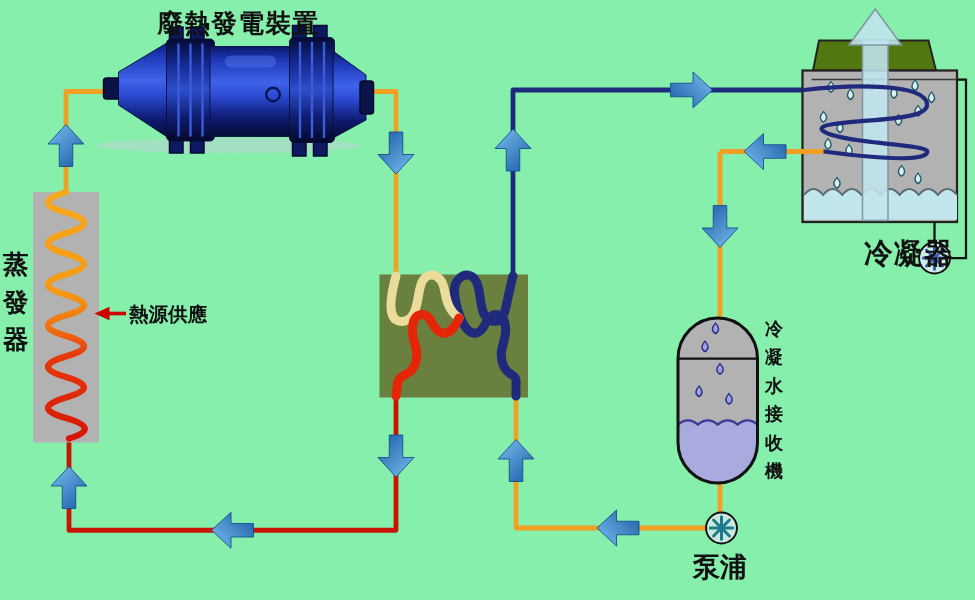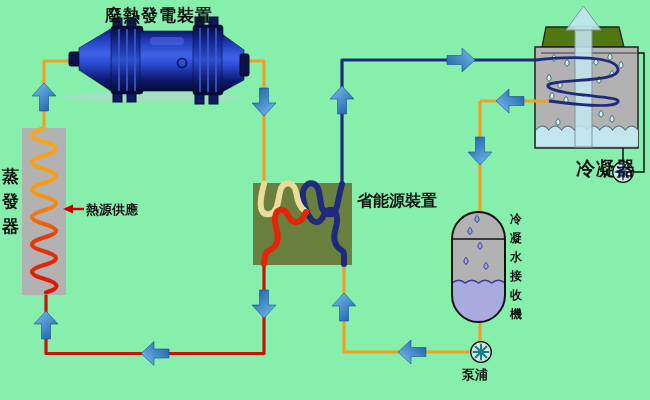--- a/index.html
+++ b/index.html
@@ -14,21 +14,21 @@
   }
   .lbl.vertical{
     white-space:normal;word-break:break-all;text-align:left;
   }
   #generator-label{left:105px;top:4px;font-size:17px;letter-spacing:1px;}
   #evaporator-label{left:2px;top:164px;width:19px;font-size:17px;line-height:25px;}
   #heat-source-label{left:86px;top:201px;font-size:13px;}
   #economizer-label{left:357px;top:191px;font-size:16px;}
   #condenser-label{left:551px;top:156px;font-size:19px;letter-spacing:1px;margin-left:25px;}
   #receiver-label{left:510px;top:210px;width:19px;font-size:12px;line-height:19px;}
-  #pump-label{left:462px;top:366px;font-size:13px;}
+  #pump-label{left:462px;top:366px;font-size:18px;}
 </style>
 </head>
 <body>
 
 <div id="stage">
 
 <svg width="650" height="400" viewBox="0 0 650 400">
   <defs>
     <linearGradient id="cylGrad" x1="0" y1="0" x2="0" y2="1">
       <stop offset="0" stop-color="#0A1868"></stop>
@@ -194,18 +194,17 @@
     <use href="#flowArrow" transform="translate(344,293)"></use>
     <use href="#flowArrow" transform="translate(264,318) rotate(180)"></use>
     <use href="#flowArrow" transform="translate(141,353.5) rotate(-90)"></use>
     <use href="#flowArrow" transform="translate(46,311)"></use>
   </g>
 </svg>
 
 <div class="lbl" id="generator-label">廢熱發電裝置</div>
 <div class="lbl vertical" id="evaporator-label">蒸發器</div>
 <div class="lbl" id="heat-source-label">熱源供應</div>
-<div class="lbl" id="economizer-label">省能源裝置</div>
 <div class="lbl" id="condenser-label">冷凝器</div>
 <div class="lbl vertical" id="receiver-label">冷凝水接收機</div>
 <div class="lbl" id="pump-label">泵浦</div>
 
 </div>
 
 </body></html>

